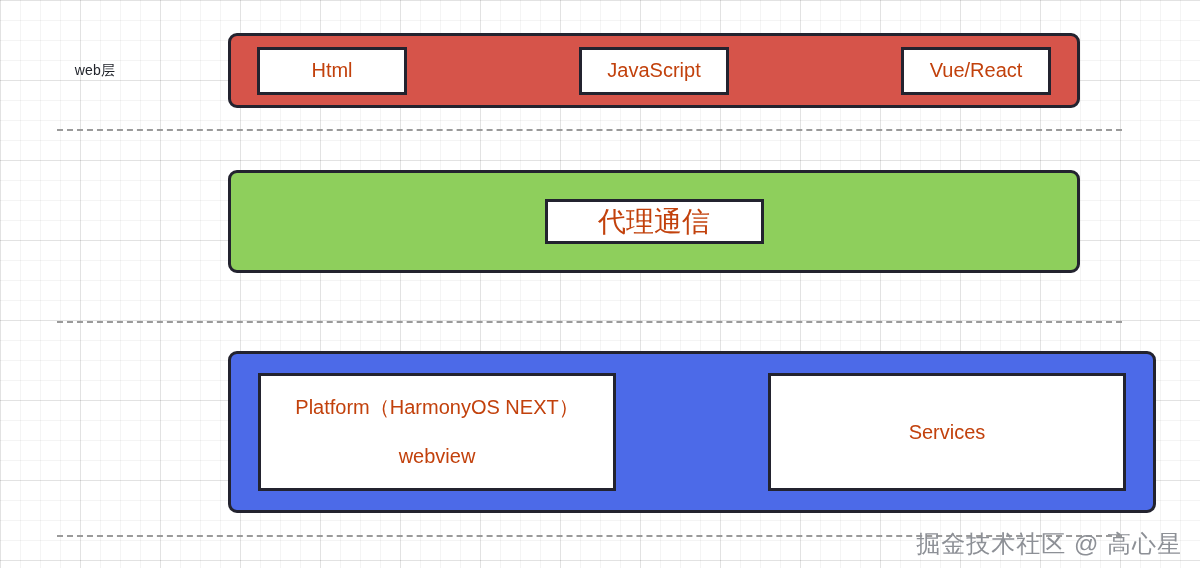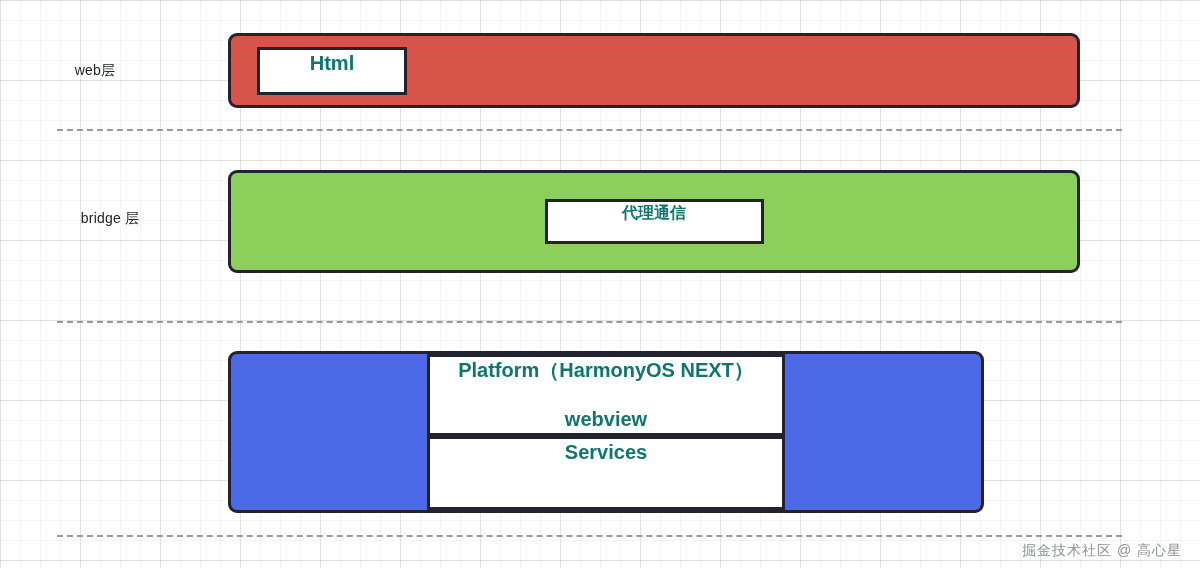--- a/index.html
+++ b/index.html
@@ -76,53 +76,51 @@
     top: 170px;
     width: 852px;
     height: 103px;
     background: #8ecf5c;
     justify-content: center;
   }
 
   .bar-native {
     left: 228px;
     top: 351px;
-    width: 756px;
+    width: 928px;
     height: 162px;
     background: #4c6ae8;
     justify-content: space-between;
     padding: 0 27px;
-    flex-direction: column;
   }
 
   
   .chip {
     box-sizing: border-box;
     background: #ffffff;
     border: 3px solid #23232f;
     display: flex;
     flex-direction: column;
     align-items: center;
-    justify-content: flex-start;
+    justify-content: center;
     font-size: 20px;
-    color: #0f766e;
+    color: #c2410c;
     text-align: center;
     line-height: 1.35;
-    font-weight: bold;
   }
 
   .chip-web {
     width: 150px;
     height: 48px;
   }
 
   .chip-bridge {
     width: 219px;
     height: 45px;
-    font-size: 16px;
+    font-size: 28px;
   }
 
   .chip-platform {
     width: 358px;
     height: 118px;
     gap: 22px;
   }
 
   .chip-services {
     width: 358px;
@@ -132,42 +130,47 @@
 
   .chip-line {
     display: block;
   }
 
   
   .watermark {
     position: absolute;
     right: 18px;
     bottom: 8px;
-    font-size: 14px;
+    font-size: 24px;
     color: #8d9096;
     letter-spacing: 1px;
     white-space: nowrap;
     margin-left: 27px;
   }
 </style>
 </head>
 <body>
 
 <div id="canvas">
 
   <div class="row-label" style="left:40px; top:62px; width:110px;">web层</div>
-  <div class="row-label" style="left:40px; top:210px; width:140px;">bridge 层</div>
 
   <div class="separator" style="top:129px;"></div>
   <div class="separator" style="top:321px;"></div>
   <div class="separator" style="top:535px;"></div>
 
   <div class="layer-bar bar-web">
     <div class="chip chip-web">
       <span class="chip-line">Html</span>
+    </div>
+    <div class="chip chip-web">
+      <span class="chip-line">JavaScript</span>
+    </div>
+    <div class="chip chip-web">
+      <span class="chip-line">Vue/React</span>
     </div>
   </div>
 
   <div class="layer-bar bar-bridge">
     <div class="chip chip-bridge">
       <span class="chip-line">代理通信</span>
     </div>
   </div>
 
   <div class="layer-bar bar-native">

